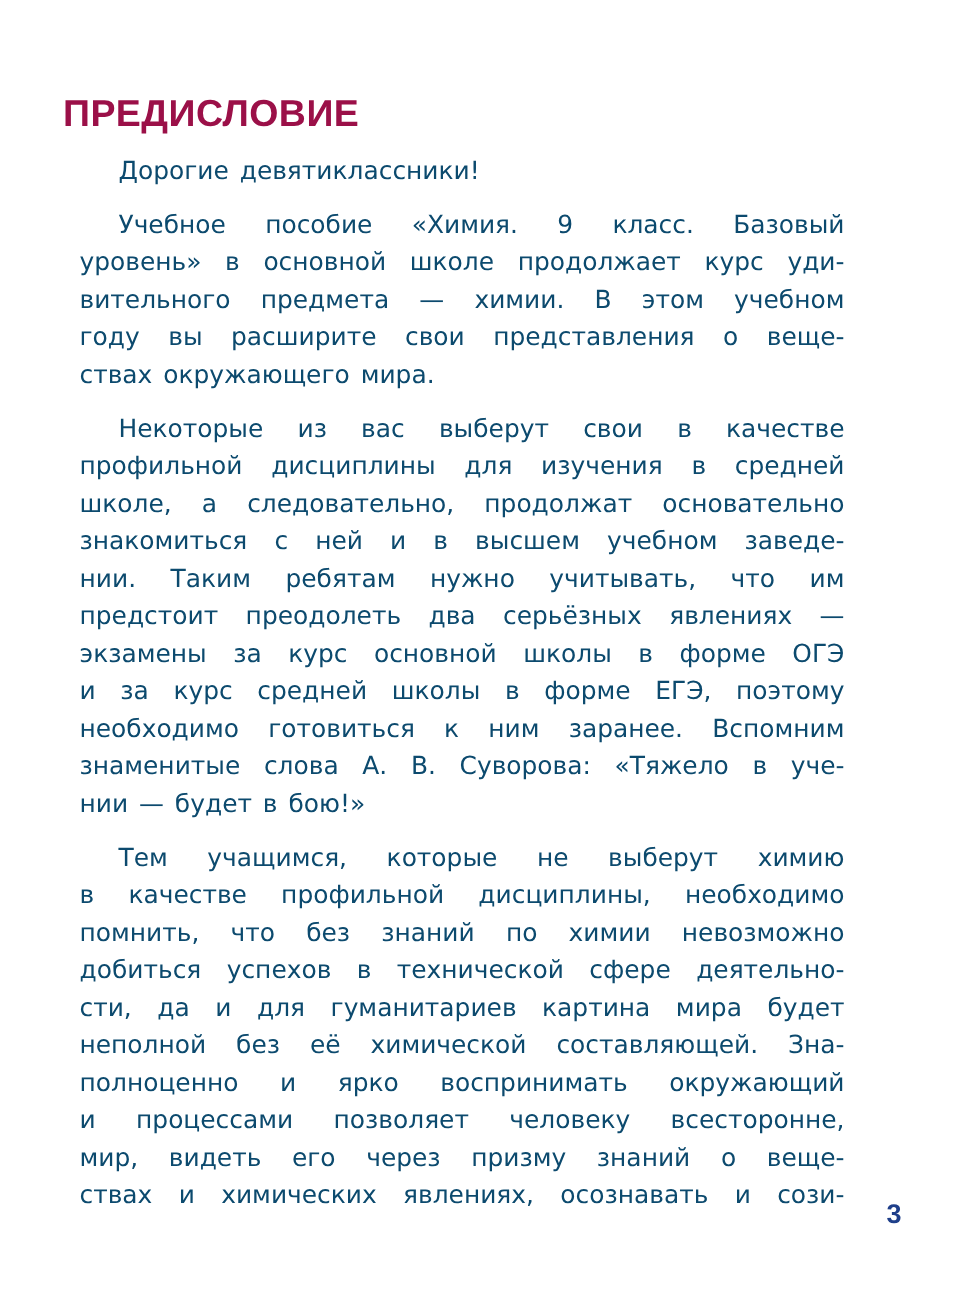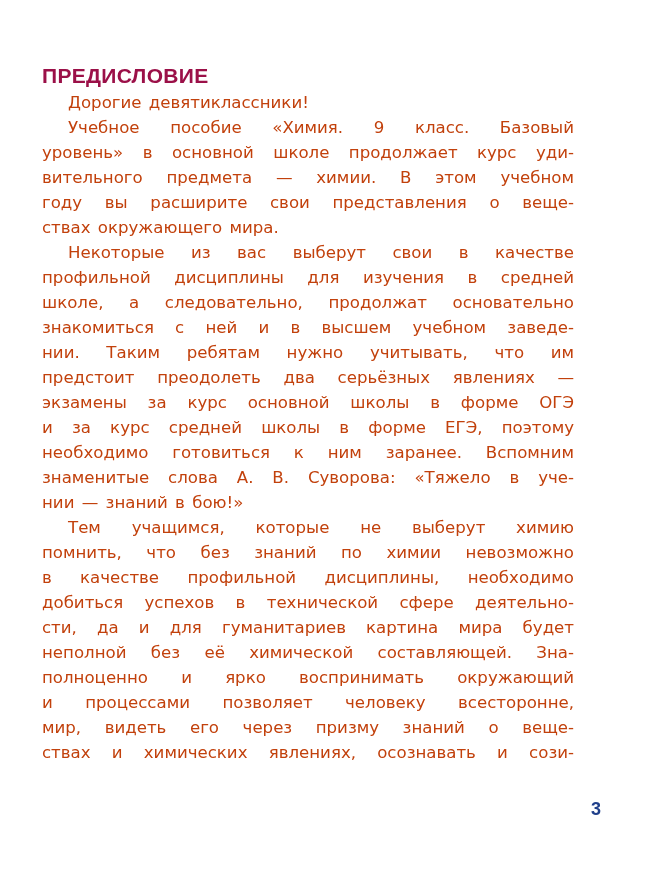--- a/index.html
+++ b/index.html
@@ -6,33 +6,33 @@
     body { width: 650px; height: 869px; position: relative; overflow: hidden; }
     .page {
       position: absolute;
       left: 42px;
       top: 62px;
       width: 532px;
     }
     .heading {
       font-family: "Liberation Sans", sans-serif;
       font-weight: bold;
-      font-size: 21px;
+      font-size: 25px;
       letter-spacing: 0.3px;
       color: #9b1048;
       margin: 0;
       line-height: 28px;
       height: 28px;
     }
     .para {
       font-family: "DejaVu Sans", sans-serif;
       font-size: 16.6px;
-      color: #c2410c;
+      color: #0c4a6e;
       line-height: 25px;
-      margin: 0;
+      margin: 11px;
       text-align: justify;
       text-align-last: auto;
       word-spacing: 2px;
     }
     .line {
       display: block;
       text-align: justify;
       text-align-last: justify;
       white-space: nowrap;
       height: 25px;
@@ -73,27 +73,27 @@
     <span class="line indent">Некоторые из вас выберут свои в качестве</span>
     <span class="line">профильной дисциплины для изучения в средней</span>
     <span class="line">школе, а следовательно, продолжат основательно</span>
     <span class="line">знакомиться с ней и в высшем учебном заведе-</span>
     <span class="line">нии. Таким ребятам нужно учитывать, что им</span>
     <span class="line">предстоит преодолеть два серьёзных явлениях —</span>
     <span class="line">экзамены за курс основной школы в форме ОГЭ</span>
     <span class="line">и за курс средней школы в форме ЕГЭ, поэтому</span>
     <span class="line">необходимо готовиться к ним заранее. Вспомним</span>
     <span class="line">знаменитые слова А. В. Суворова: «Тяжело в уче-</span>
-    <span class="line last">нии — знаний в бою!»</span>
+    <span class="line last">нии — будет в бою!»</span>
   </div>
 
   <div class="para">
     <span class="line indent">Тем учащимся, которые не выберут химию</span>
+    <span class="line">в качестве профильной дисциплины, необходимо</span>
     <span class="line">помнить, что без знаний по химии невозможно</span>
-    <span class="line">в качестве профильной дисциплины, необходимо</span>
     <span class="line">добиться успехов в технической сфере деятельно-</span>
     <span class="line">сти, да и для гуманитариев картина мира будет</span>
     <span class="line">неполной без её химической составляющей. Зна-</span>
     <span class="line">полноценно и ярко воспринимать окружающий</span>
     <span class="line">и процессами позволяет человеку всесторонне,</span>
     <span class="line">мир, видеть его через призму знаний о веще-</span>
     <span class="line">ствах и химических явлениях, осознавать и сози-</span>
   </div>
 </div>
 

